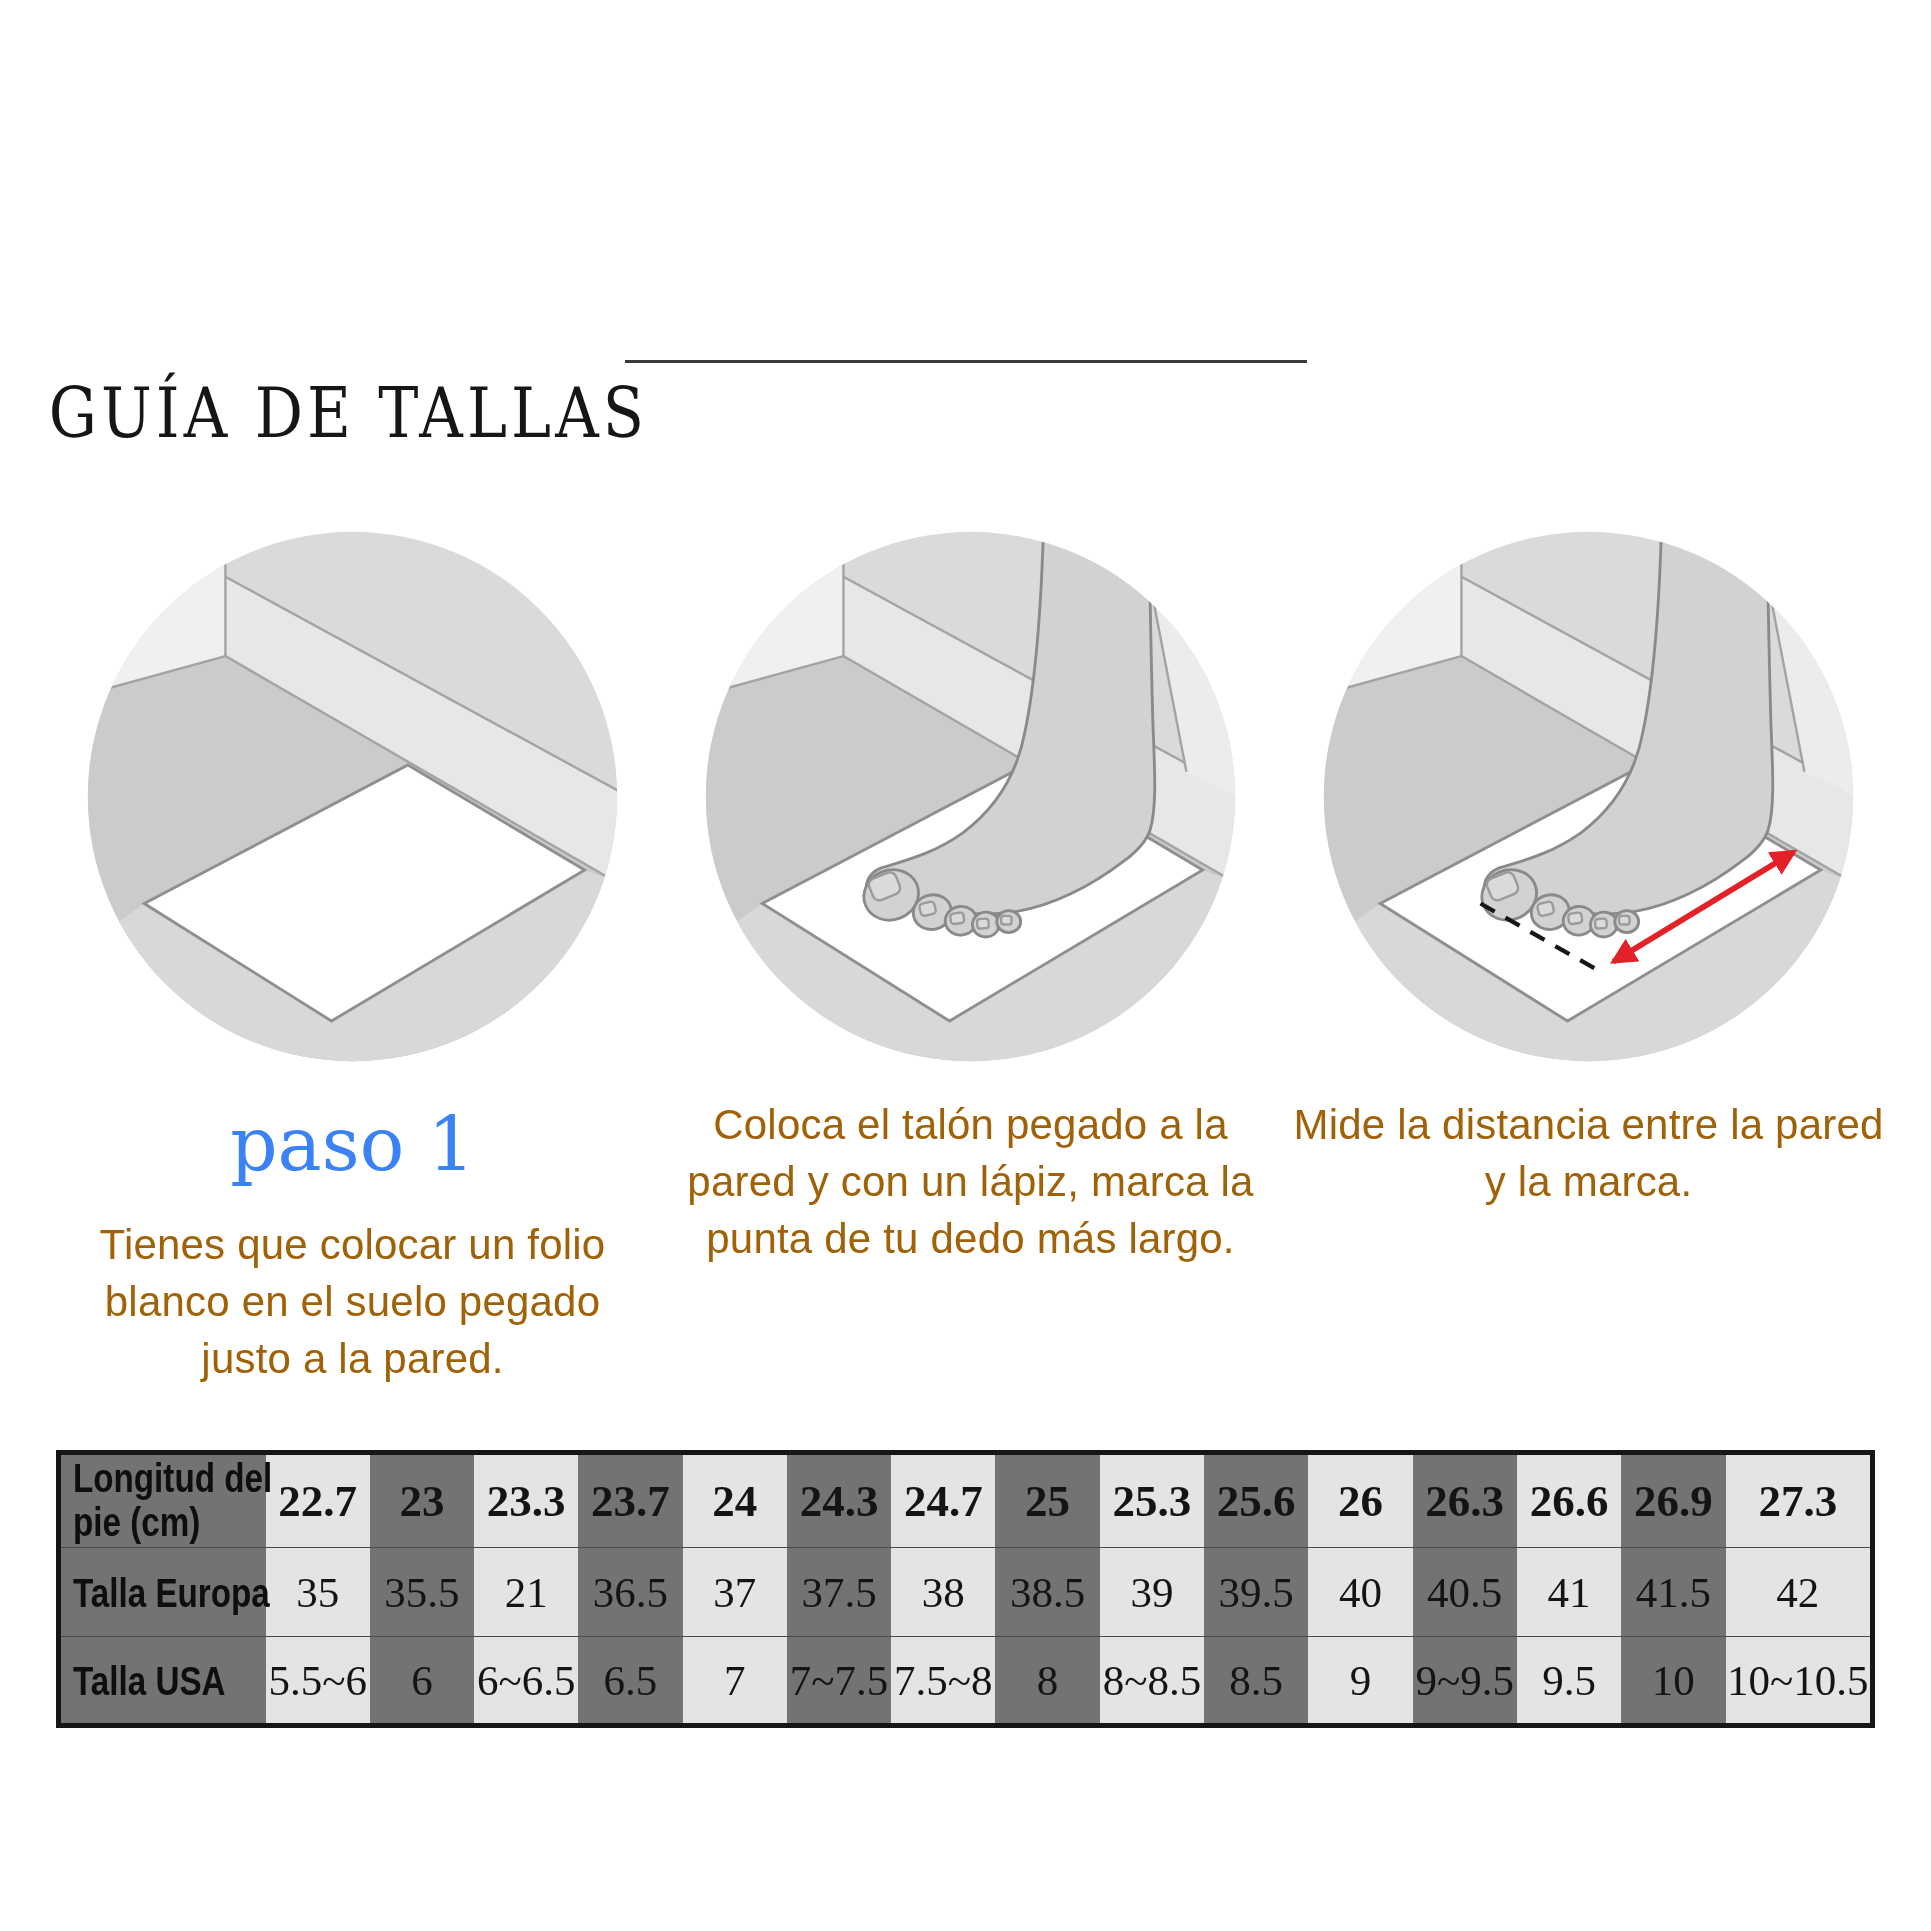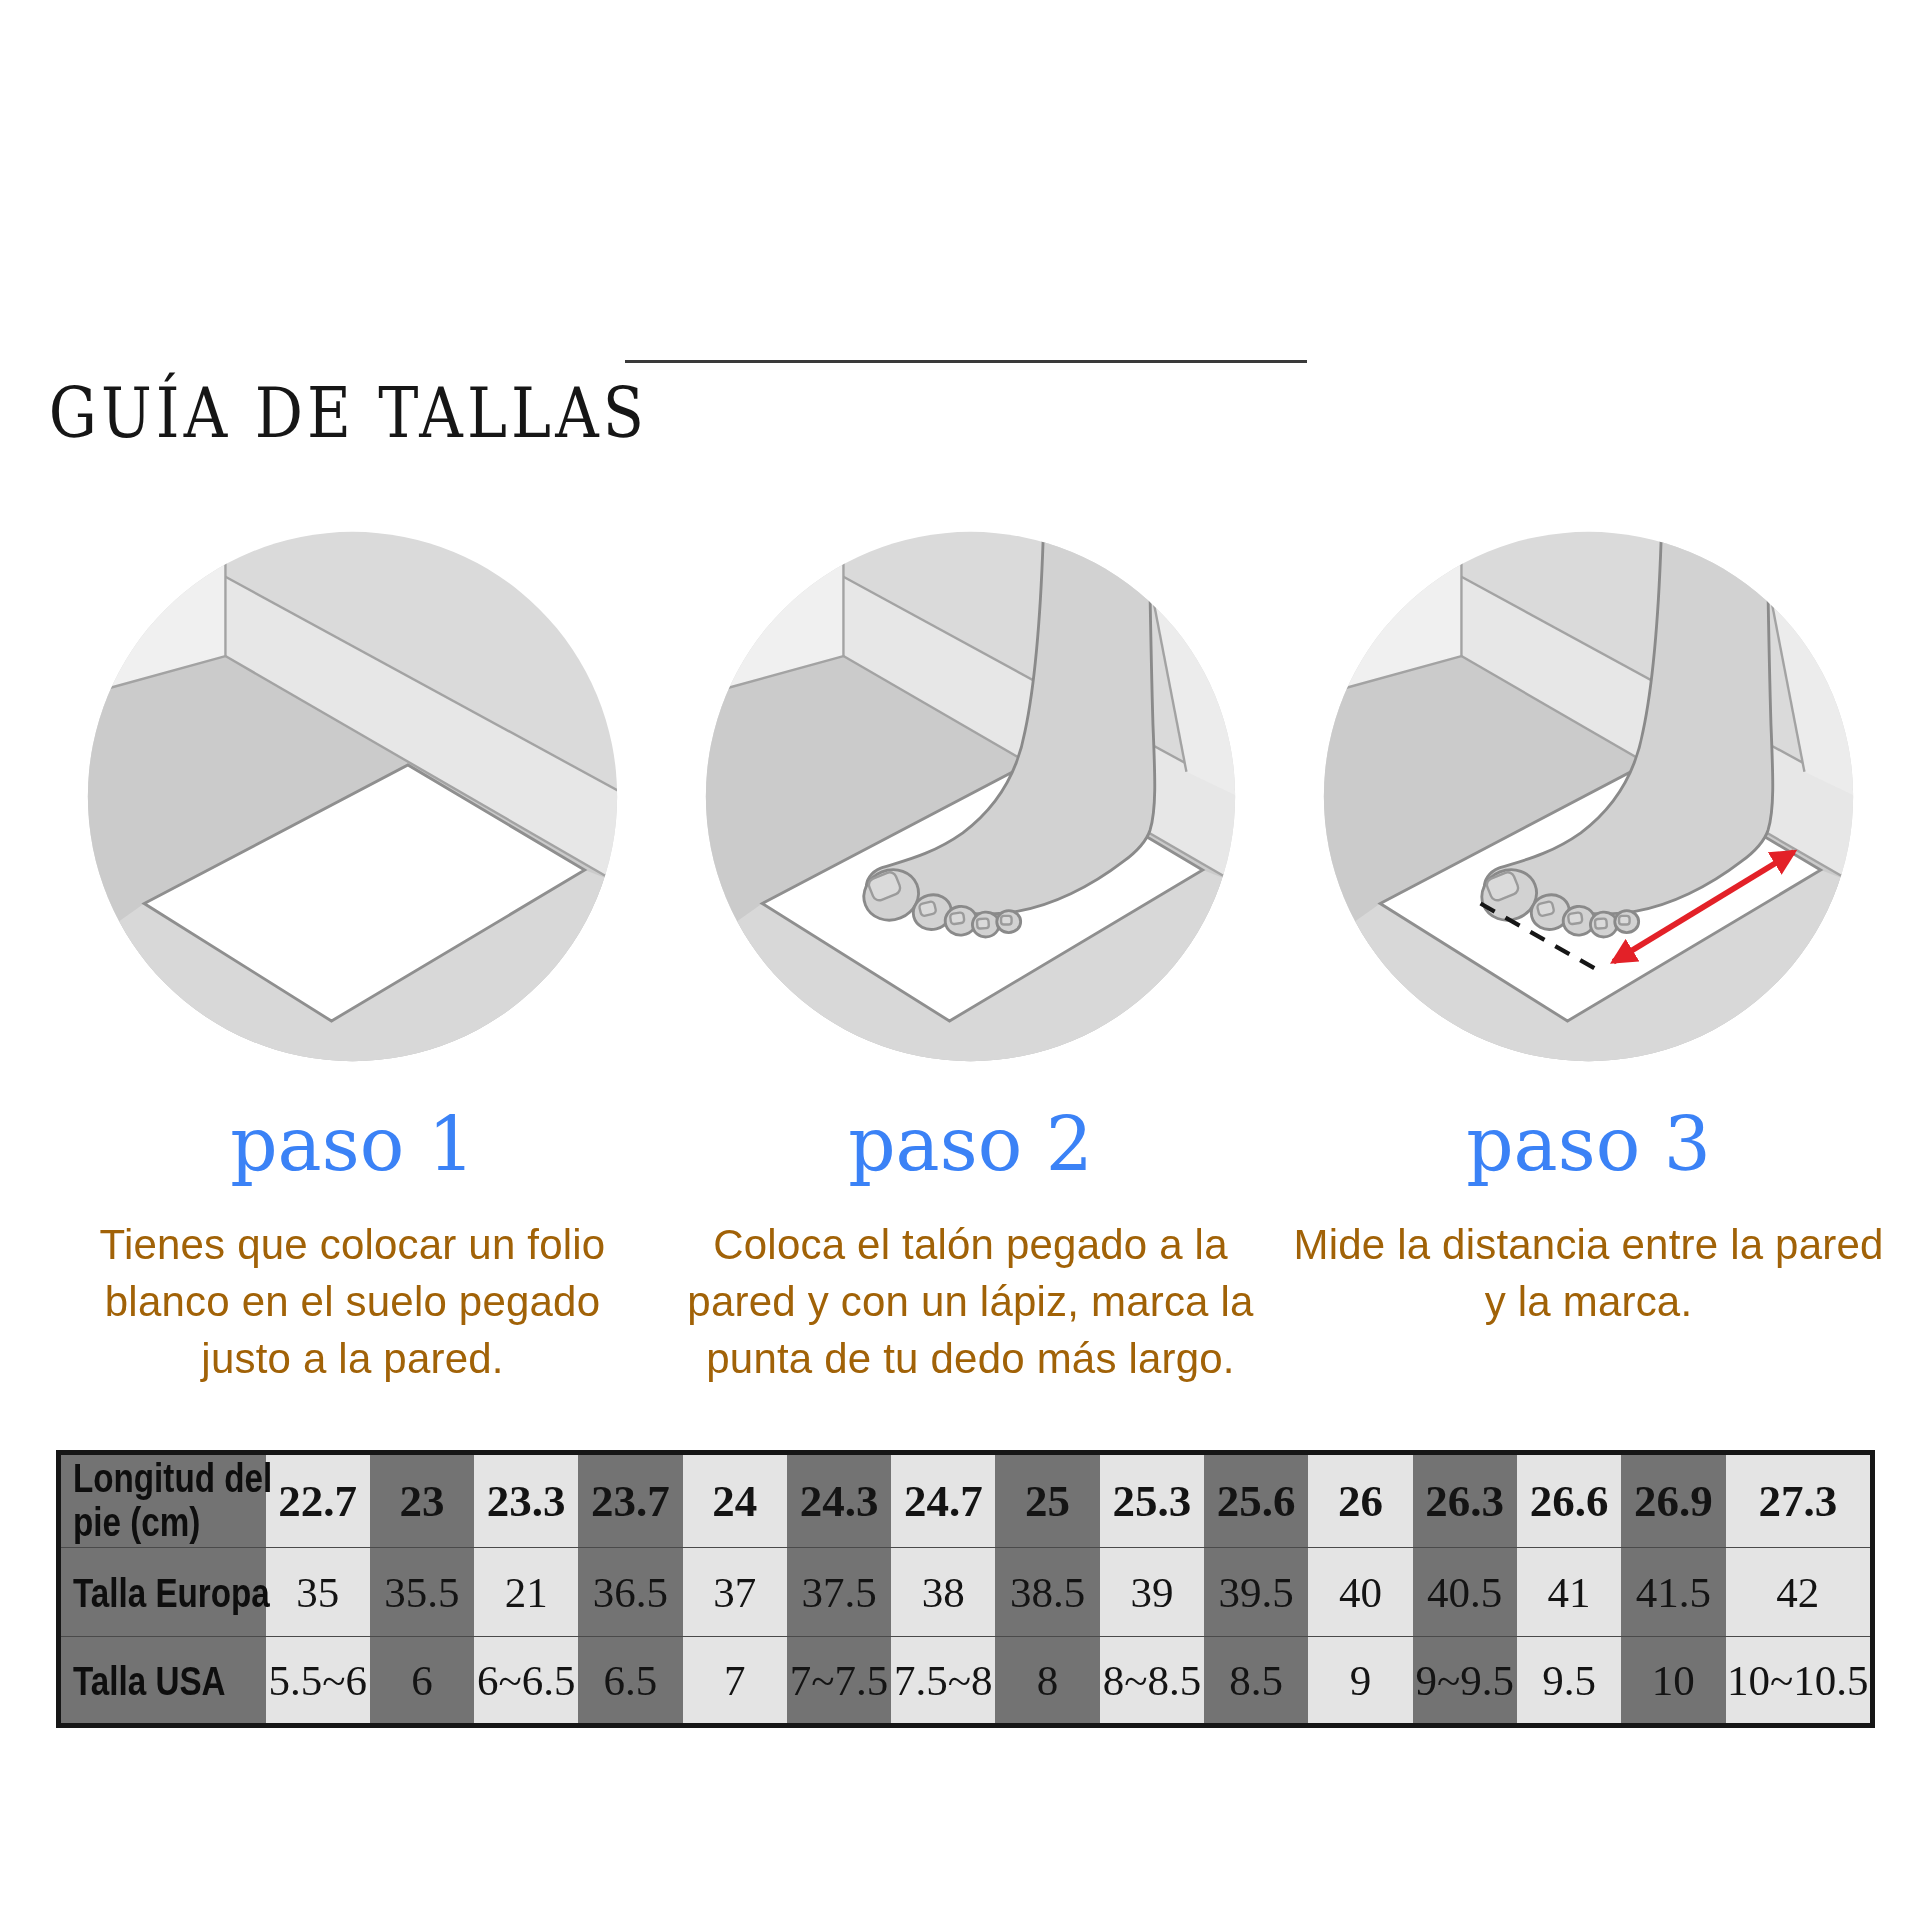--- a/index.html
+++ b/index.html
@@ -125,37 +125,35 @@
   <div class="step s2">
     <div class="circle-wrap">
       <svg viewBox="0 0 560 560">
         <g clip-path="url(#circleClip)">
           <use href="#scene-base"></use>
           <use href="#right-wall"></use>
           <use href="#foot-shape"></use>
         </g>
       </svg>
     </div>
-    <h3>paso 2</h3>
     <p>Coloca el talón pegado a la pared y con un lápiz, marca la punta de tu dedo más largo.</p>
   </div>
 
   <div class="step s3">
     <div class="circle-wrap">
       <svg viewBox="0 0 560 560">
         <g clip-path="url(#circleClip)">
           <use href="#scene-base"></use>
           <use href="#right-wall"></use>
           <use href="#foot-shape"></use>
           <path class="dash-line" d="M167,392 L290,462"></path>
           <path class="arrow-line" d="M306,453 L495,338" marker-start="url(#arrHead)" marker-end="url(#arrHead)"></path>
         </g>
       </svg>
     </div>
-    <h3>paso 3</h3>
     <p>Mide la distancia entre la pared y la marca.</p>
   </div>
 
   <table id="size-table">
     <colgroup id="size-cols">
         <col style="width: 207px;">
         <col>
         <col>
         <col>
         <col>

